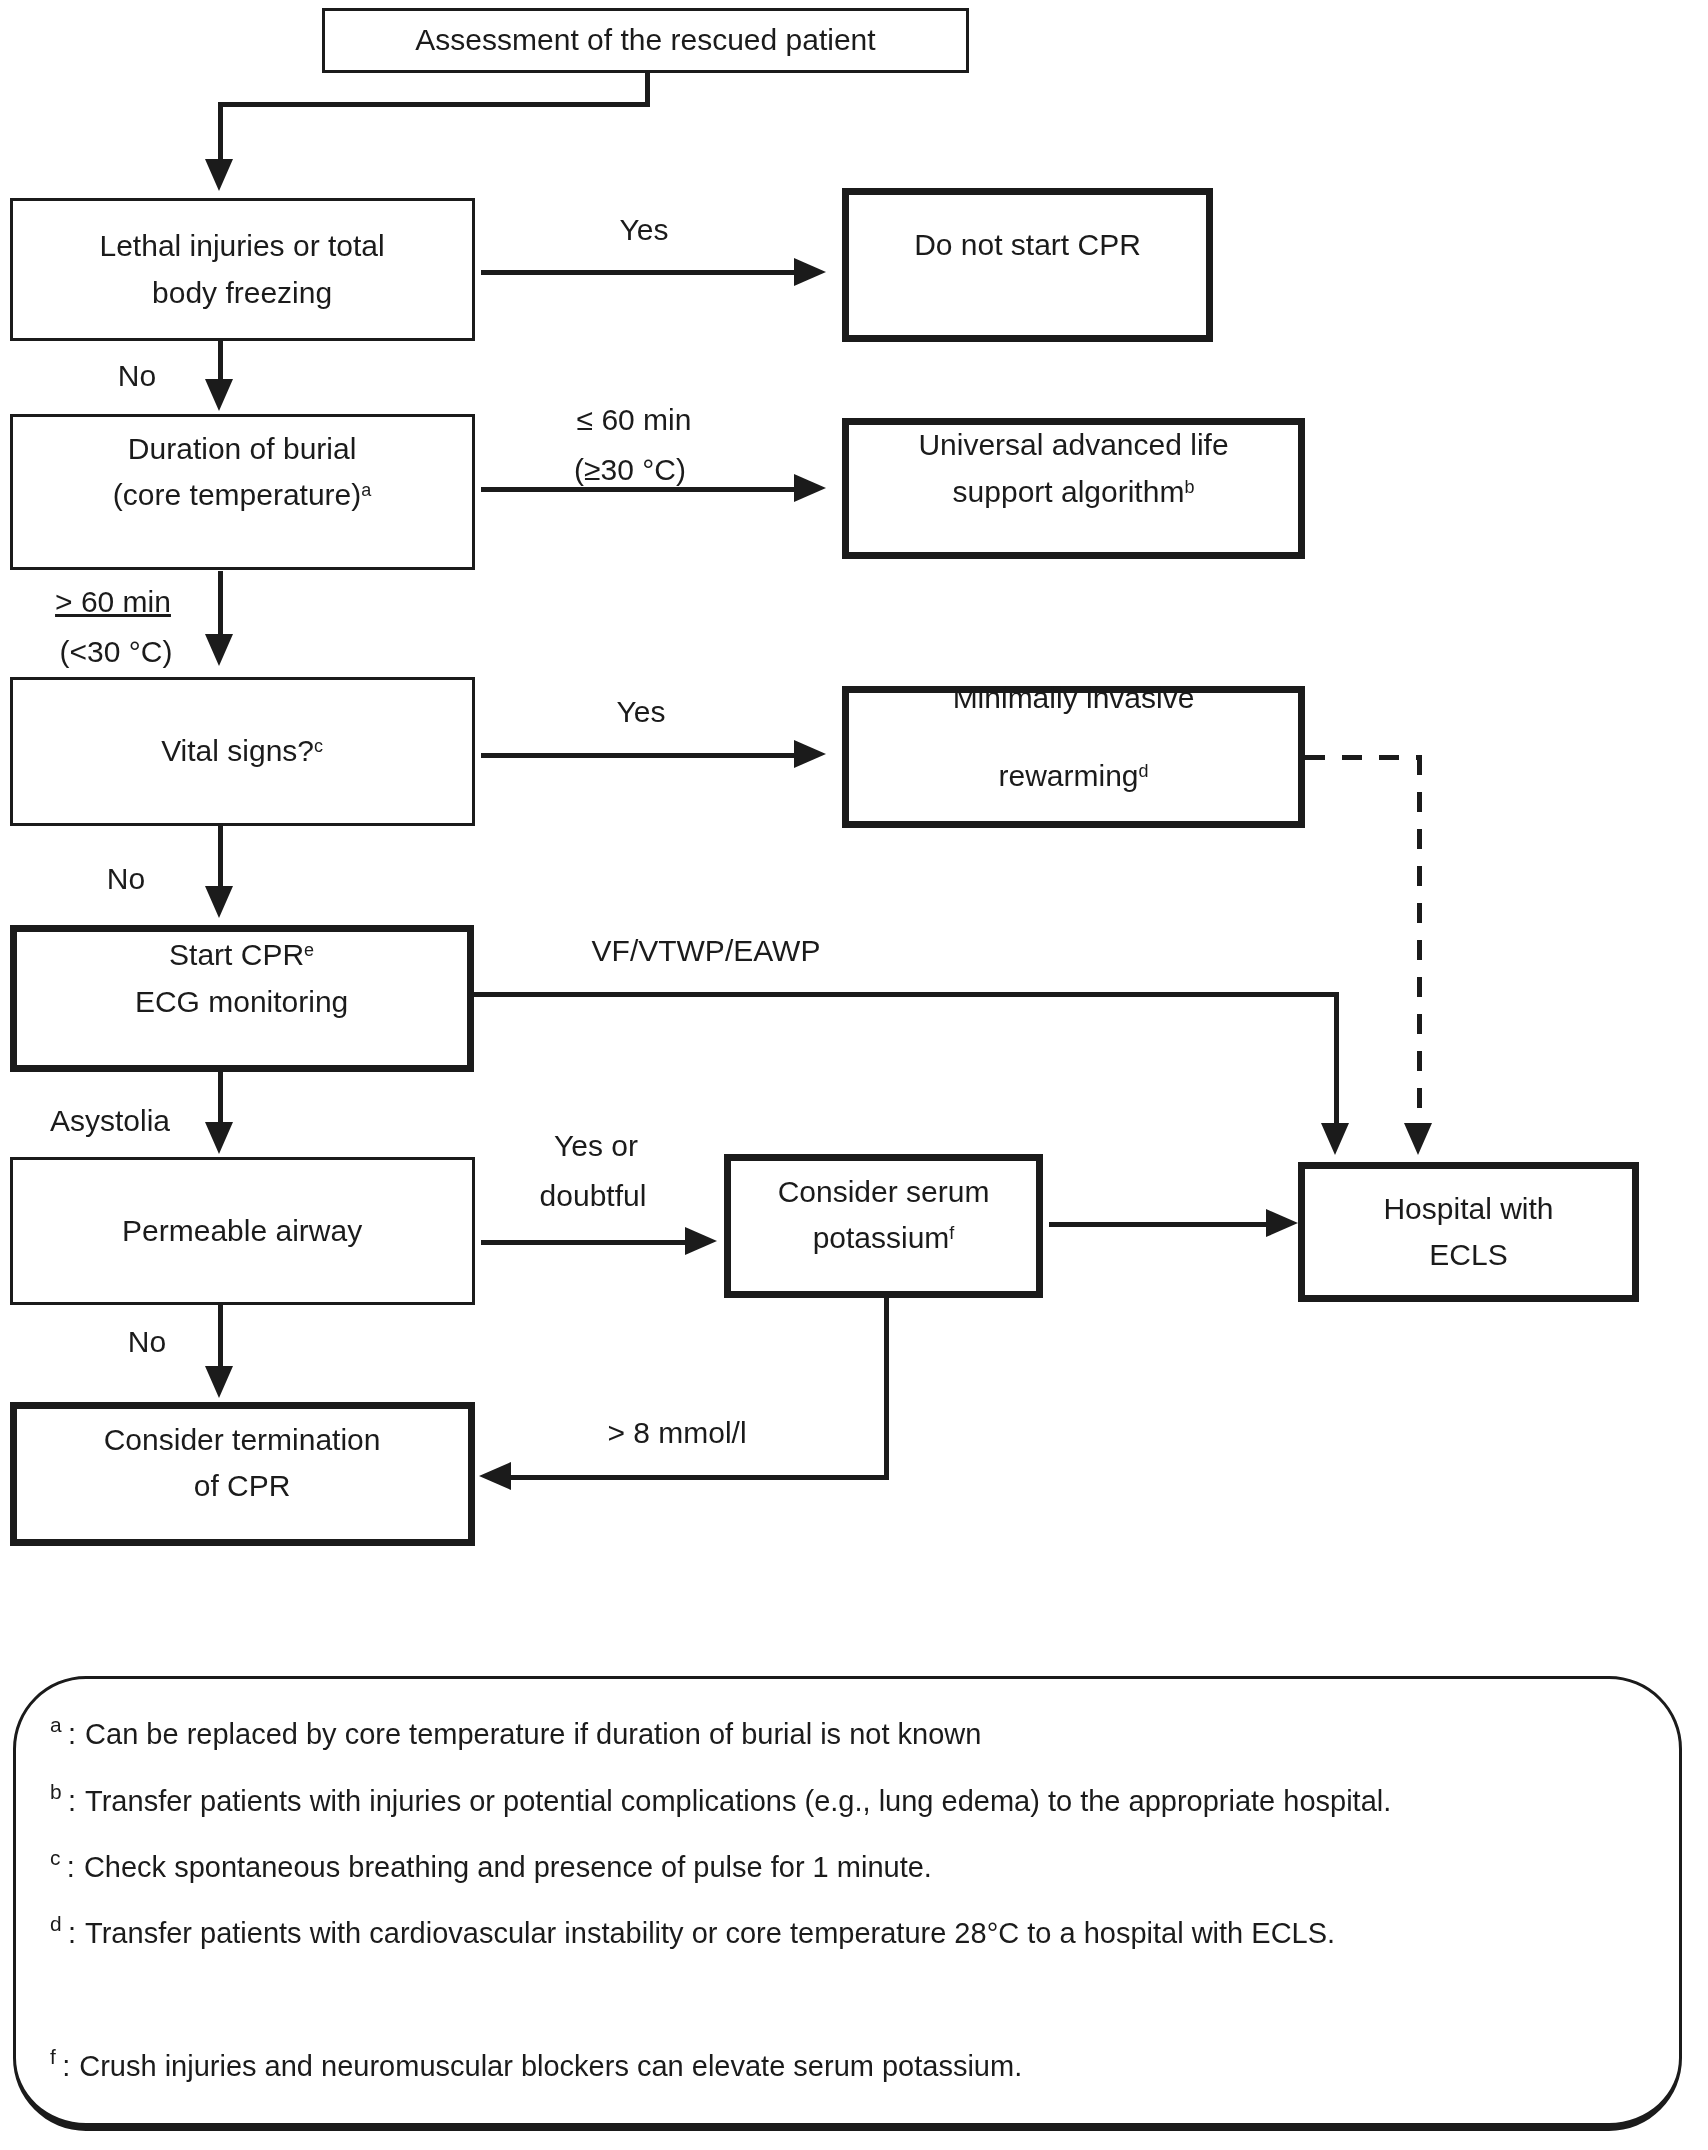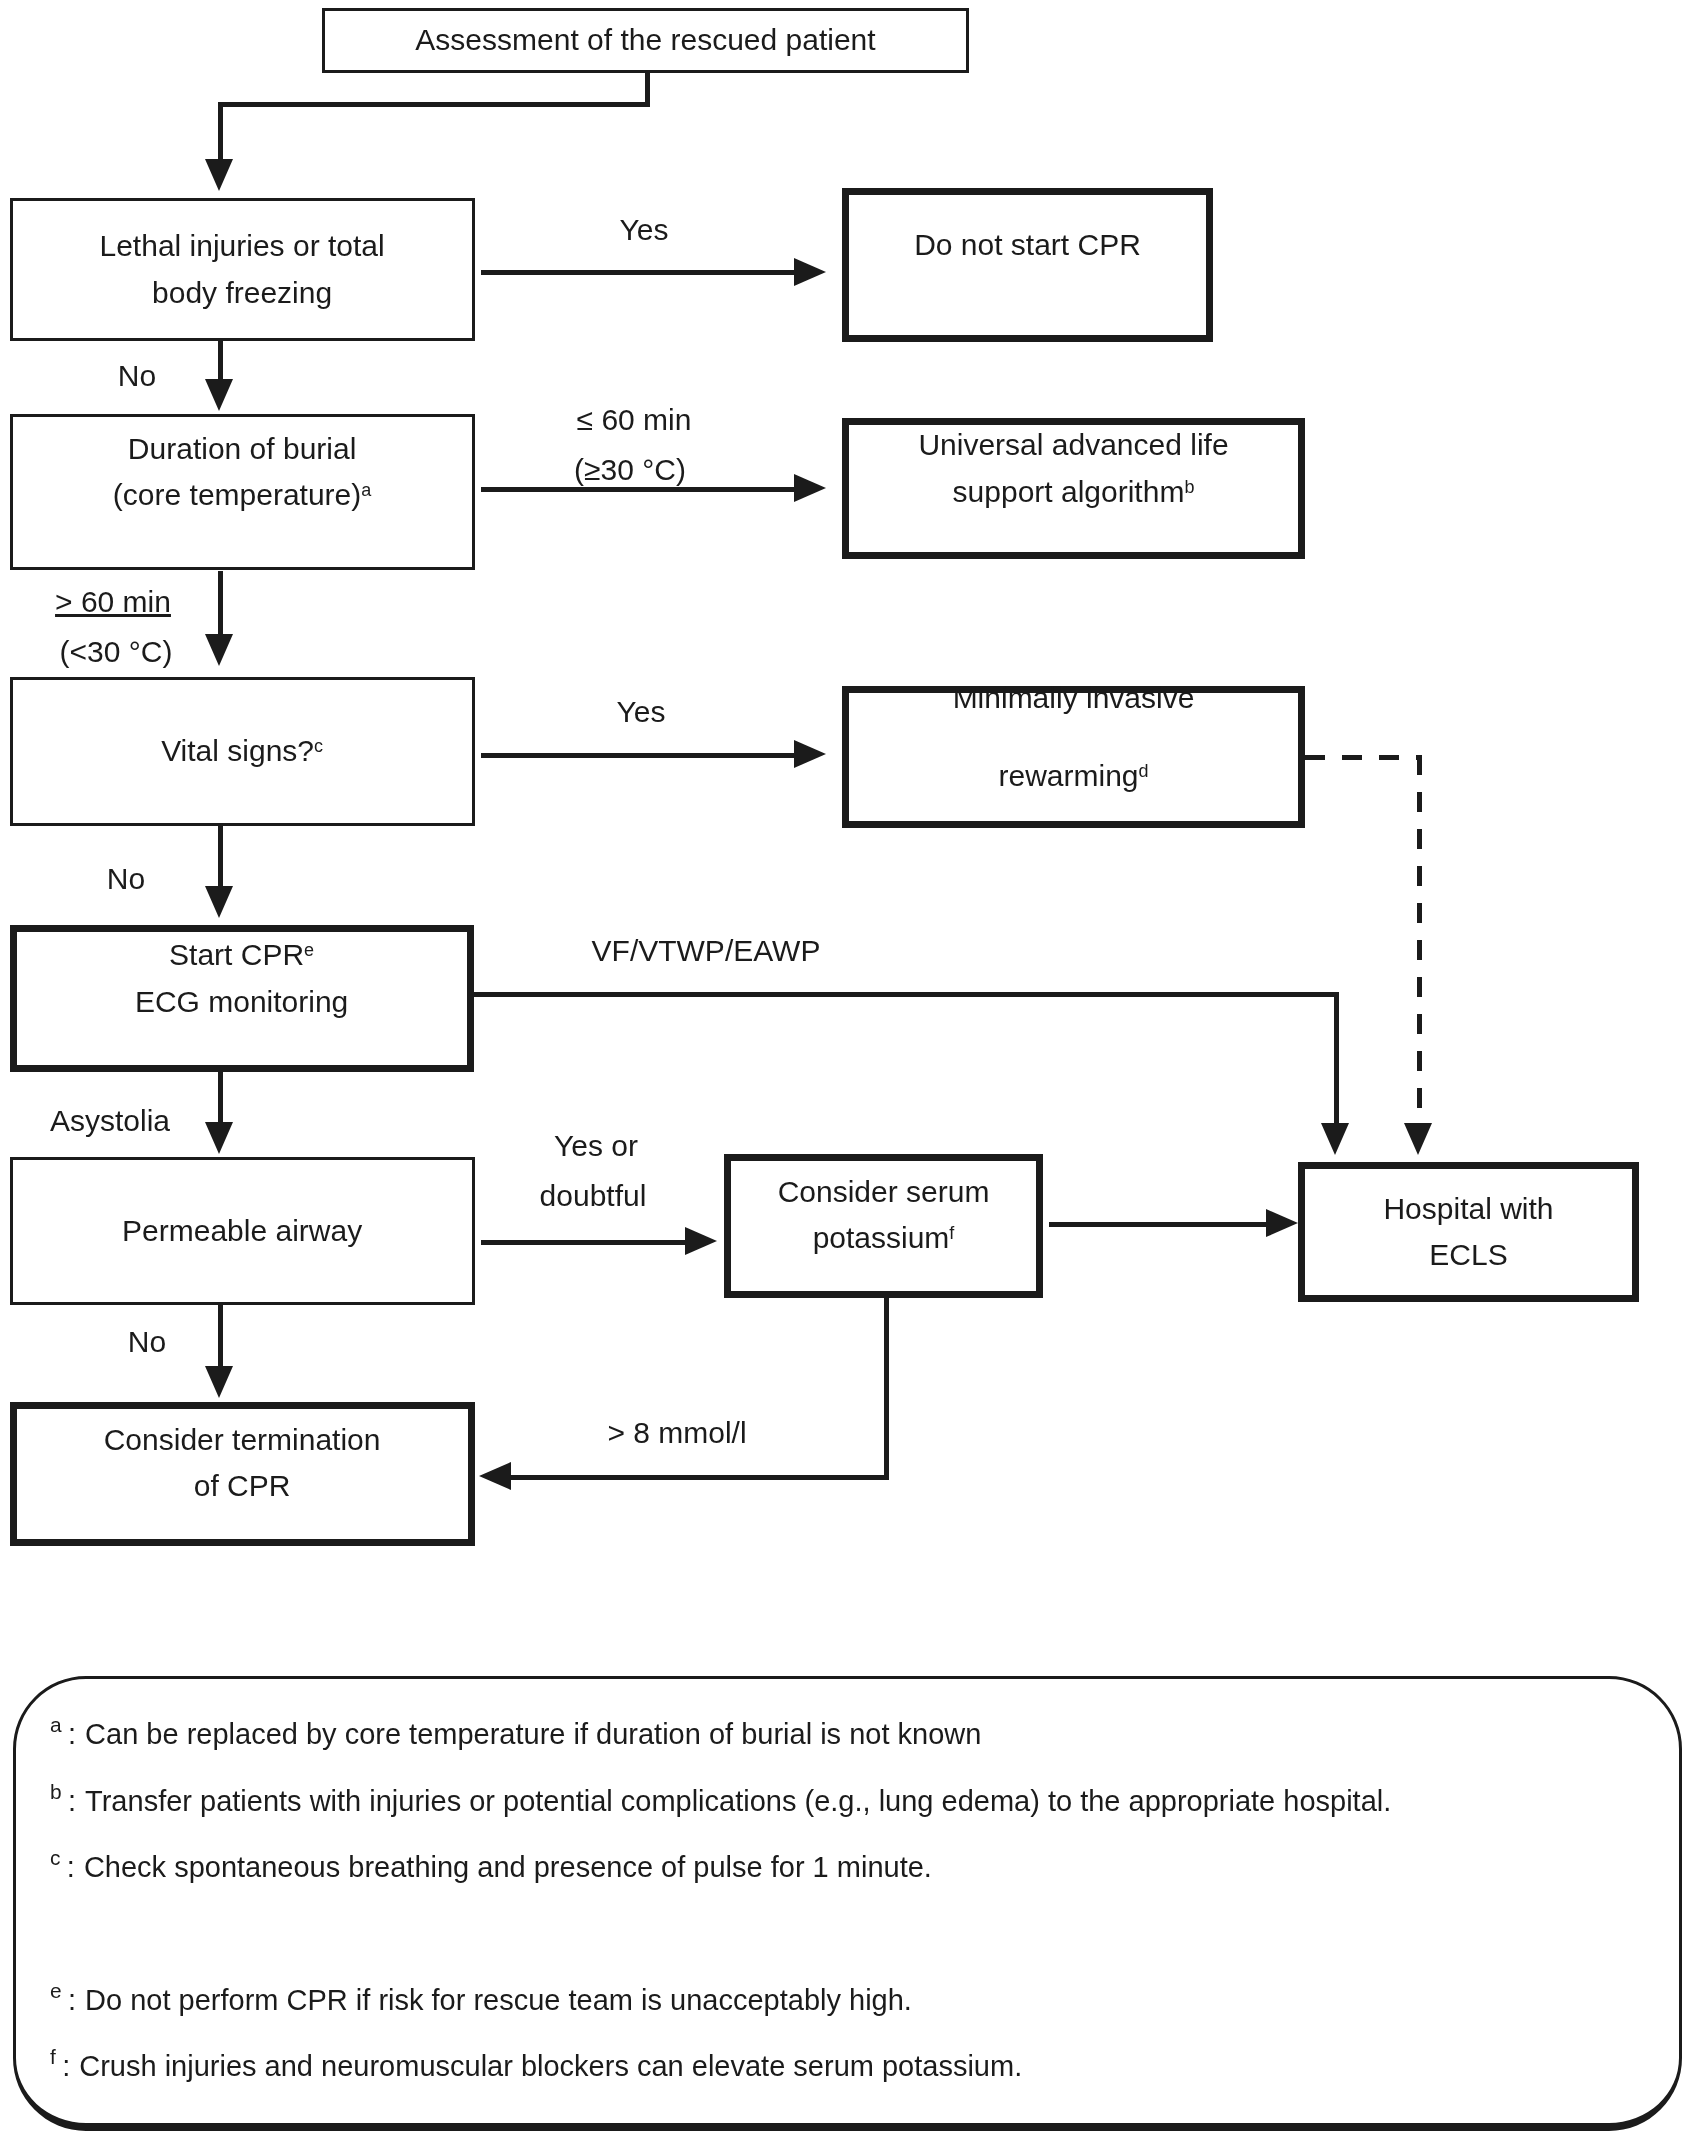--- a/index.html
+++ b/index.html
@@ -158,21 +158,21 @@
 
   <div class="fn" style="top:1734px;">
     <sup>a</sup><span class="sep">:</span><span>Can be replaced by core temperature if duration of burial is not known</span>
   </div>
   <div class="fn" style="top:1801px;">
     <sup>b</sup><span class="sep">:</span><span>Transfer patients with injuries or potential complications (e.g., lung edema) to the appropriate hospital.</span>
   </div>
   <div class="fn" style="top:1867px;">
     <sup>c</sup><span class="sep">:</span><span>Check spontaneous breathing and presence of pulse for 1 minute.</span>
   </div>
-  <div class="fn" style="top:2000px;">
-    <sup>e</sup><span class="sep">:</span><span>Do not perform CPR if risk for rescue team is unacceptably high.</span>
+  <div class="fn" style="top:1933px;">
+    <sup>d</sup><span class="sep">:</span><span>Transfer patients with cardiovascular instability or core temperature 28°C to a hospital with ECLS.</span>
   </div>
   <div class="fn" style="top:2066px;">
     <sup>f</sup><span class="sep">:</span><span>Crush injuries and neuromuscular blockers can elevate serum potassium.</span>
   </div>
 
 </div>
 
 
 </body></html>

